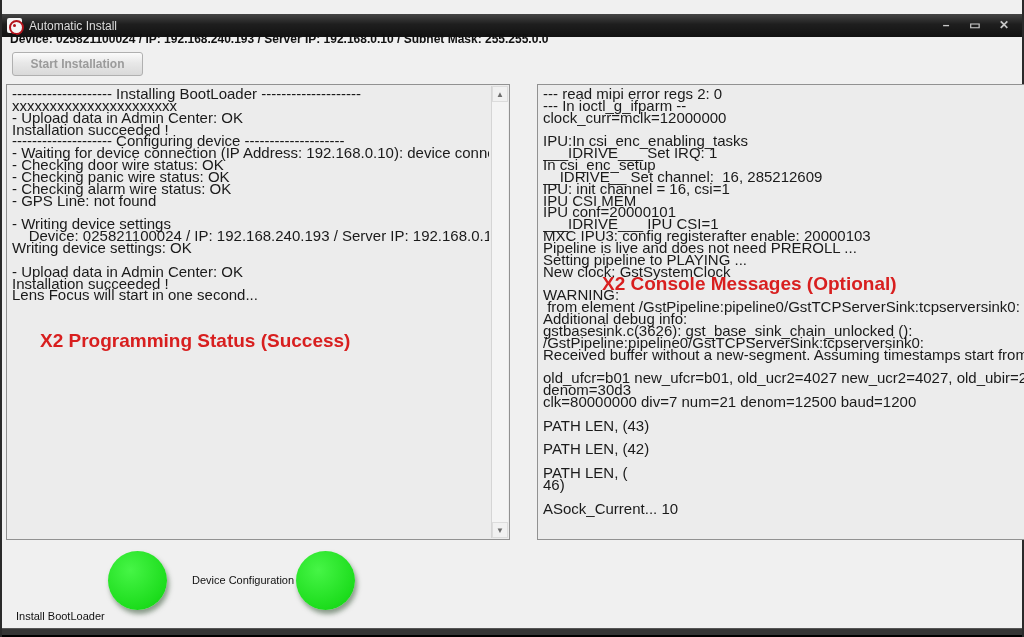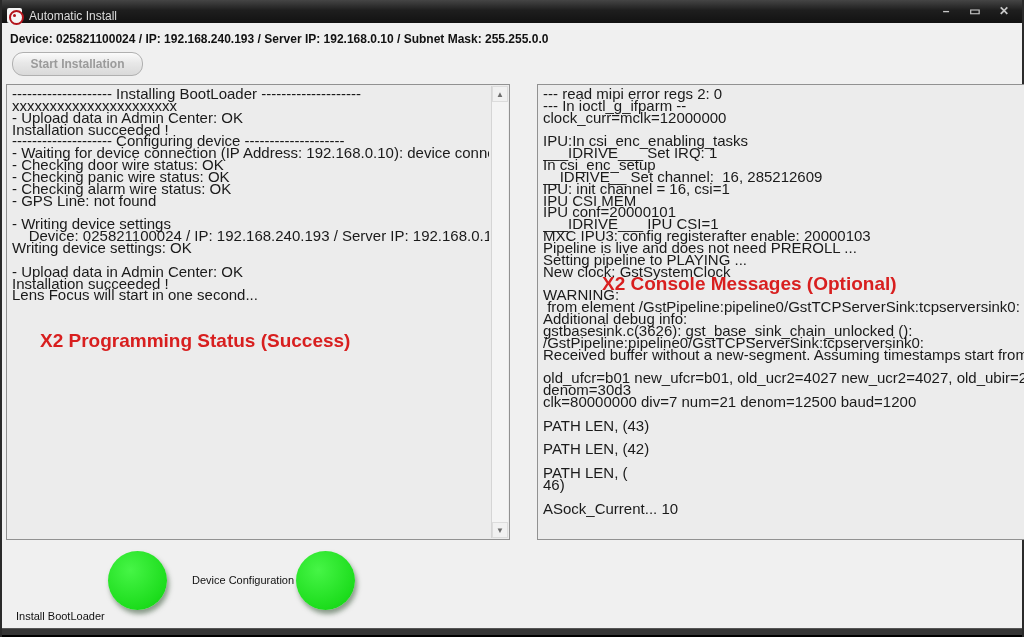--- a/index.html
+++ b/index.html
@@ -3,41 +3,41 @@
 <meta charset="utf-8">
 <style>
   * { margin:0; padding:0; box-sizing:border-box; }
   html,body { width:1024px; height:637px; overflow:hidden; background:#000; }
   body { font-family:"Liberation Sans", sans-serif; }
 
   .window { position:absolute; top:0; left:0; width:1024px; height:637px;
             background:#f0f0f0; border-left:2px solid #2a2a2a; border-right:2px solid #2a2a2a; }
 
   
-  .titlebar { position:absolute; top:0; left:0; width:100%; height:23px;
+  .titlebar { position:absolute; top:14px; left:0; width:100%; height:23px;
               background:linear-gradient(#454545, #1e1e1e 45%, #121212);
-              display:flex; align-items:flex-end; }
+              display:flex; align-items:center; }
   .app-icon { width:15px; height:15px; margin-left:5px; background:#f5f5f5;
               border-radius:2px; position:relative; flex:0 0 auto; }
   .app-icon::before { content:""; position:absolute; top:2px; left:2px; width:11px; height:11px;
               border-radius:50%; border:2px solid #b3131b; }
   .app-icon::after { content:""; position:absolute; top:6px; left:6px; width:3px; height:3px;
               border-radius:50%; background:#b3131b; }
   .title-text { color:#dcdcdc; font-size:12px; margin-left:7px; }
   .win-controls { position:absolute; right:10px; top:3px; display:flex; gap:13px; }
   .win-btn { color:#c8c8c8; font-size:12px; font-weight:bold; width:16px; height:16px;
              text-align:center; line-height:16px; cursor:default; }
 
   
   .device-info { position:absolute; top:32px; left:8px; font-size:12px; font-weight:bold; color:#111; }
   .port-info { position:absolute; top:32px; right:8px; text-align:right;
                font-size:12px; font-weight:bold; color:#111; line-height:18px; }
   .start-btn { position:absolute; top:52px; left:10px; width:131px; height:24px;
                background:linear-gradient(#fbfbfb, #e8e8e8 45%, #d9d9d9);
-               border:1px solid #b0b0b0; border-radius:11px;
+               border:1px solid #b0b0b0; border-radius:3px;
                font-size:12px; font-weight:bold; color:#9b9b9b;
                font-family:"Liberation Sans", sans-serif; }
 
   
   .panel { position:absolute; top:84px; height:456px; background:#ececec;
            border:1px solid #919191; }
   .panel.left  { left:4px;   width:504px; }
   .panel.right { left:535px; width:555px; }
   .log { position:absolute; top:3px; left:5px; right:20px; bottom:3px;
          font-size:15px; line-height:11.85px; color:#1a1a1a;

